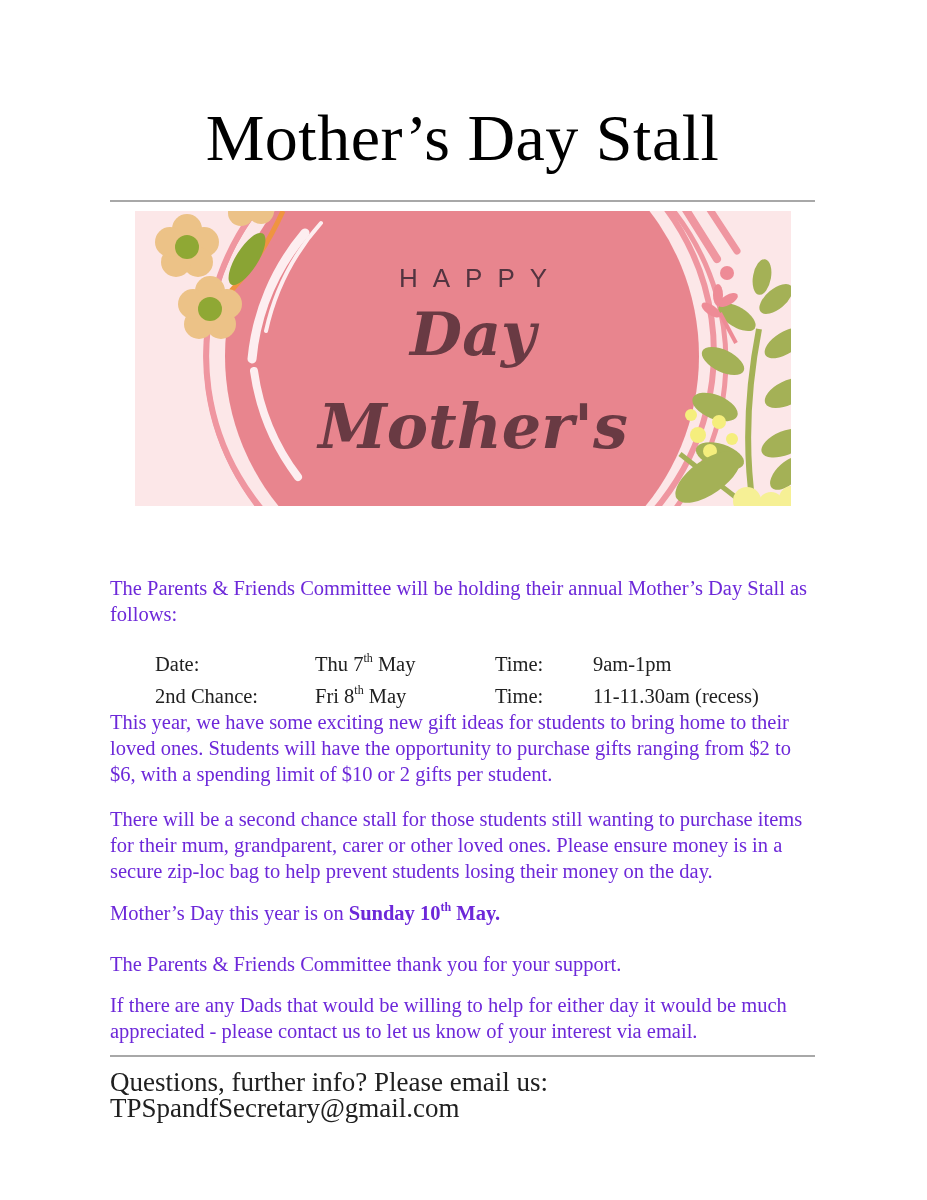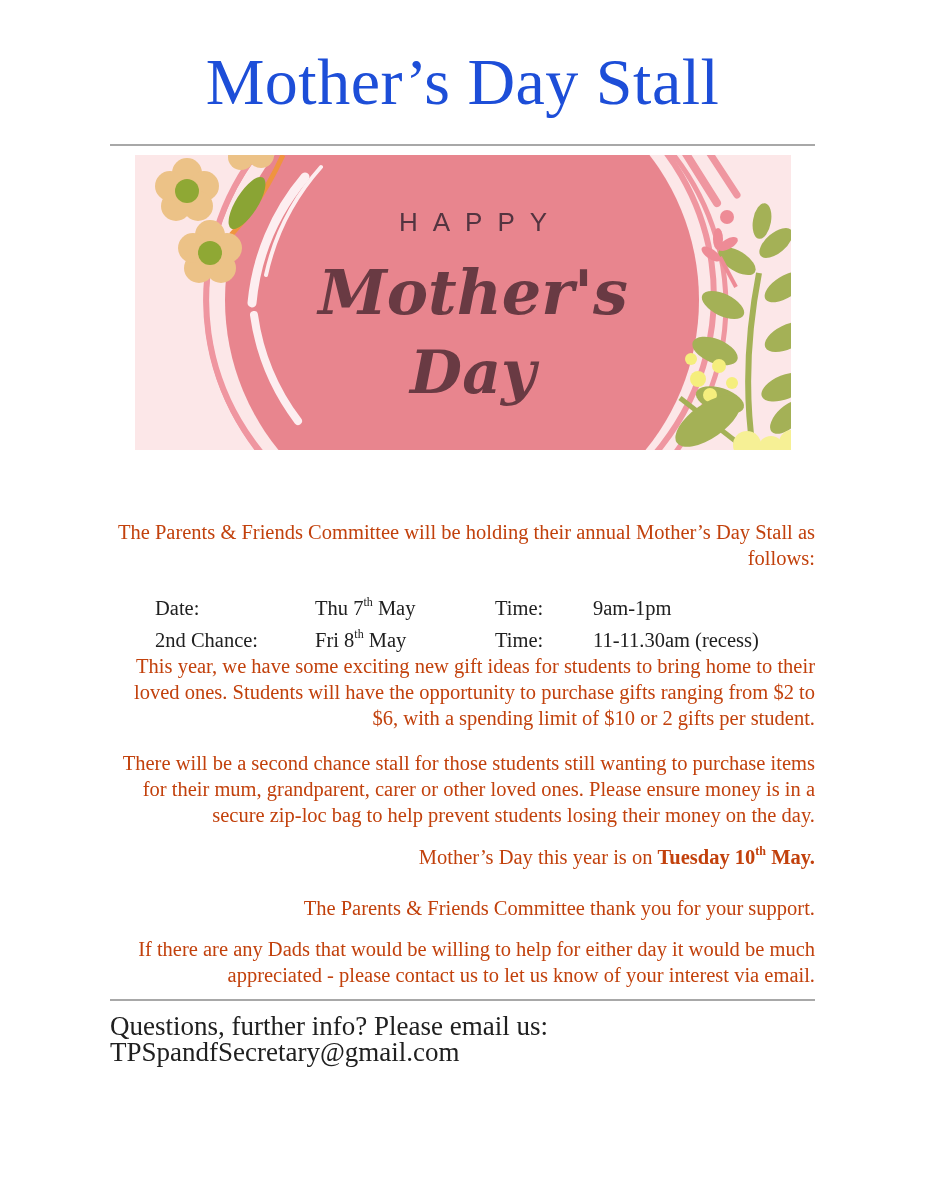--- a/index.html
+++ b/index.html
@@ -6,26 +6,26 @@
   html, body { background: #ffffff; }
   body {
     width: 927px; height: 1200px;
     font-family: "Liberation Serif", "DejaVu Serif", serif;
     color: #1f1f1f;
     overflow: hidden;
   }
   .doc { width: 705px; margin-left: 110px; }
 
   .page-title {
-    margin-top: 44px;
+    margin-top: 100px;
     font-size: 66px;
     font-weight: 400;
     line-height: 1.15;
     text-align: center;
-    color: #1d4ed8;
+    color: #000000;
     letter-spacing: 0.5px;
   }
   .rule {
     border: none;
     border-top: 2px solid #a8a8a8;
     width: 100%;
     height: 0;
   }
   .rule-top { margin-top: 24px; }
   .rule-bottom { margin-top: 11px; }
@@ -57,22 +57,22 @@
     font-style: italic;
     font-weight: bold;
     color: #693a43;
   }
   .banner-script-1 { margin-top: 16px; font-size: 62px; line-height: 78px; }
   .banner-script-2 { font-size: 60px; line-height: 76px; margin-top: 2px; }
 
   .body-text {
     font-size: 20.5px;
     line-height: 26px;
-    text-align: right;
-    color: #c2410c;
+    text-align: left;
+    color: #6d28d9;
   }
   .intro { margin-top: 8px; }
 
   .schedule {
     margin: 24px 0 0 45px;
     display: grid;
     grid-template-columns: 160px 180px 98px auto;
     row-gap: 6px;
     font-size: 20.5px;
     line-height: 26px;
@@ -182,22 +182,22 @@
         <ellipse cx="573" cy="266" rx="38" ry="17" fill="#a4b156" transform="rotate(-35 573 266)"></ellipse>
         <ellipse cx="653" cy="262" rx="22" ry="11" fill="#a4b156" transform="rotate(-42 653 262)"></ellipse>
         <circle cx="612" cy="290" r="14" fill="#f6f095"></circle>
         <circle cx="636" cy="294" r="13" fill="#f6f095"></circle>
         <circle cx="657" cy="288" r="13" fill="#f6f095"></circle>
       </g>
     </svg>
 
     <div class="banner-text">
       <div class="banner-happy">HAPPY</div>
+      <div class="banner-script banner-script-2">Day</div>
       <div class="banner-script banner-script-1">Mother's</div>
-      <div class="banner-script banner-script-2">Day</div>
     </div>
   </div>
 
   <p class="body-text intro">The Parents &amp; Friends Committee will be holding their annual Mother’s Day Stall as follows:</p>
 
   <div class="schedule">
     <span>Date:</span>
     <span><span>Thu 7</span><sup class="ord">th</sup><span> May</span></span>
     <span>Time:</span>
     <span>9am-1pm</span>
@@ -205,21 +205,21 @@
     <span>2nd Chance:</span>
     <span><span>Fri 8</span><sup class="ord">th</sup><span> May</span></span>
     <span>Time:</span>
     <span>11-11.30am (recess)</span>
   </div>
 
   <p class="body-text p-gift">This year, we have some exciting new gift ideas for students to bring home to their loved ones. Students will have the opportunity to purchase gifts ranging from $2 to $6, with a spending limit of $10 or 2 gifts per student.</p>
 
   <p class="body-text p-second">There will be a second chance stall for those students still wanting to purchase items for their mum, grandparent, carer or other loved ones. Please ensure money is in a secure zip-loc bag to help prevent students losing their money on the day.</p>
 
-  <p class="body-text p-highlight"><span>Mother’s Day this year is on </span><b><span>Tuesday 10</span><sup class="ord">th</sup><span> May.</span></b></p>
+  <p class="body-text p-highlight"><span>Mother’s Day this year is on </span><b><span>Sunday 10</span><sup class="ord">th</sup><span> May.</span></b></p>
 
   <p class="body-text p-thanks">The Parents &amp; Friends Committee thank you for your support.</p>
 
   <p class="body-text p-dads">If there are any Dads that would be willing to help for either day it would be much appreciated - please contact us to let us know of your interest via email.</p>
 
   <hr class="rule rule-bottom">
 
   <p class="footer-line">Questions, further info? Please email us: TPSpandfSecretary@gmail.com</p>
 
 </div>

